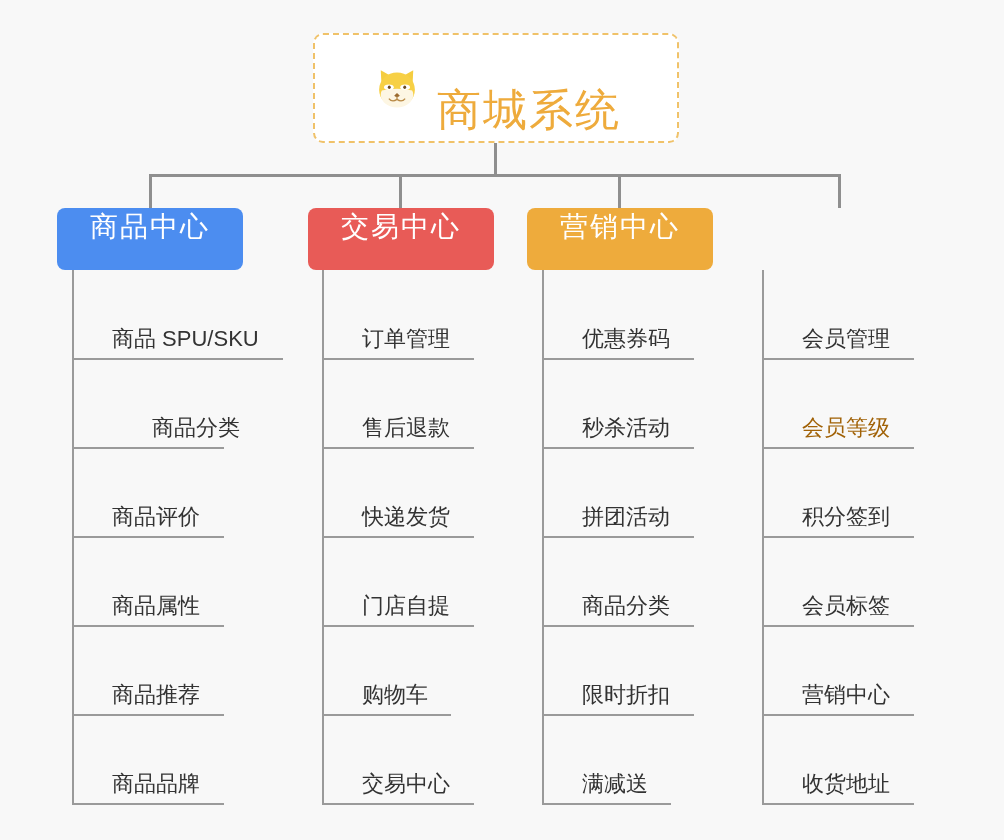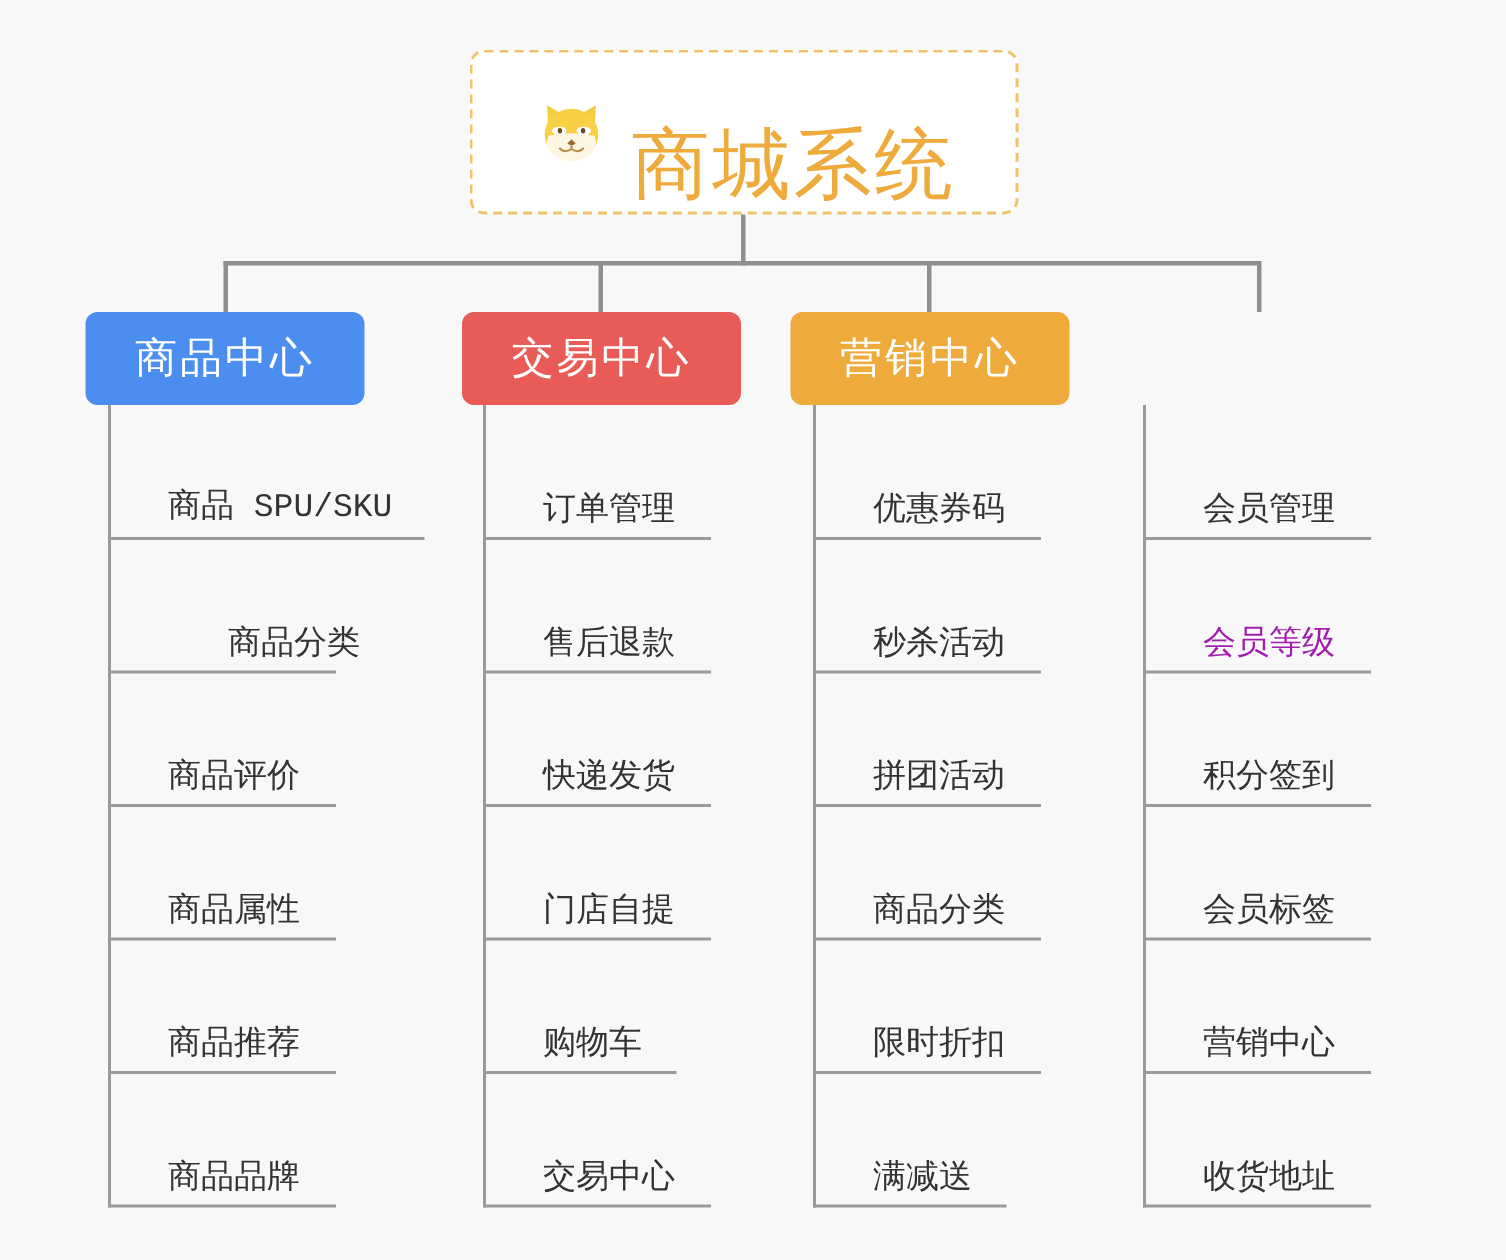--- a/index.html
+++ b/index.html
@@ -29,21 +29,21 @@
     background: #ffffff;
     border: 2px dashed #f0c269;
     border-radius: 10px;
     box-sizing: border-box;
     display: flex;
     align-items: center;
     justify-content: center;
     gap: 14px;
   }
   .root-title {
-    font-size: 52px;
+    font-size: 44px;
     color: #eeab3c;
     letter-spacing: 2px;
     line-height: 1;
     white-space: nowrap;
     margin-top: 44px;
   }
   .shiba-icon {
     width: 52px;
     height: 52px;
     flex: 0 0 52px;
@@ -58,21 +58,21 @@
   .line-v { width: 3px; }
   .line-h { height: 3px; }
 
   
   .cat-header {
     position: absolute;
     top: 208px;
     height: 62px;
     border-radius: 8px;
     display: flex;
-    align-items: center;
+    align-items: flex-start;
     justify-content: center;
     color: #ffffff;
     font-size: 28px;
     letter-spacing: 2px;
     white-space: nowrap;
   }
 
   
   .branch {
     position: absolute;
@@ -154,21 +154,21 @@
   <div class="cat-header" style="left: 527px; width: 186px; background: rgb(238, 171, 60);">
     <span>营销中心</span>
   </div>
   <div class="cat-header" style="left: 308px; width: 186px; background: rgb(232, 91, 87);">
     <span>交易中心</span>
   </div>
 
   <div class="branch" style="left:72px;">
       <div class="rail" style="height: 535px; background: rgb(154, 154, 154);"></div>
       <div class="leaf" style="top: 1px;">
-        <span class="leaf-label" style="color: rgb(51, 51, 51); font-family: Liberation Mono, monospace;">商品 SPU/SKU</span>
+        <span class="leaf-label" style="color: rgb(51, 51, 51);">商品 SPU/SKU</span>
         <div class="leaf-underline" style="width: 211px; background: rgb(154, 154, 154);"></div>
       </div>
       <div class="leaf" style="top: 90px;">
         <span class="leaf-label" style="color: rgb(51, 51, 51); margin-left: 40px;">商品分类</span>
         <div class="leaf-underline" style="width: 152px; background: rgb(154, 154, 154);"></div>
       </div>
       <div class="leaf" style="top: 179px;">
         <span class="leaf-label" style="color: rgb(51, 51, 51);">商品评价</span>
         <div class="leaf-underline" style="width: 152px; background: rgb(154, 154, 154);"></div>
       </div>
@@ -239,21 +239,21 @@
         <div class="leaf-underline" style="width: 129px; background: rgb(154, 154, 154);"></div>
       </div>
     </div>
   <div class="branch" style="left:762px;">
       <div class="rail" style="height: 535px; background: rgb(154, 154, 154);"></div>
       <div class="leaf" style="top: 1px;">
         <span class="leaf-label" style="color: rgb(51, 51, 51);">会员管理</span>
         <div class="leaf-underline" style="width: 152px; background: rgb(154, 154, 154);"></div>
       </div>
       <div class="leaf" style="top: 90px;">
-        <span class="leaf-label" style="color: #a21caf;">会员等级</span>
+        <span class="leaf-label" style="color: #a16207;">会员等级</span>
         <div class="leaf-underline" style="width: 152px; background: rgb(154, 154, 154);"></div>
       </div>
       <div class="leaf" style="top: 179px;">
         <span class="leaf-label" style="color: rgb(51, 51, 51);">积分签到</span>
         <div class="leaf-underline" style="width: 152px; background: rgb(154, 154, 154);"></div>
       </div>
       <div class="leaf" style="top: 268px;">
         <span class="leaf-label" style="color: rgb(51, 51, 51);">会员标签</span>
         <div class="leaf-underline" style="width: 152px; background: rgb(154, 154, 154);"></div>
       </div>

